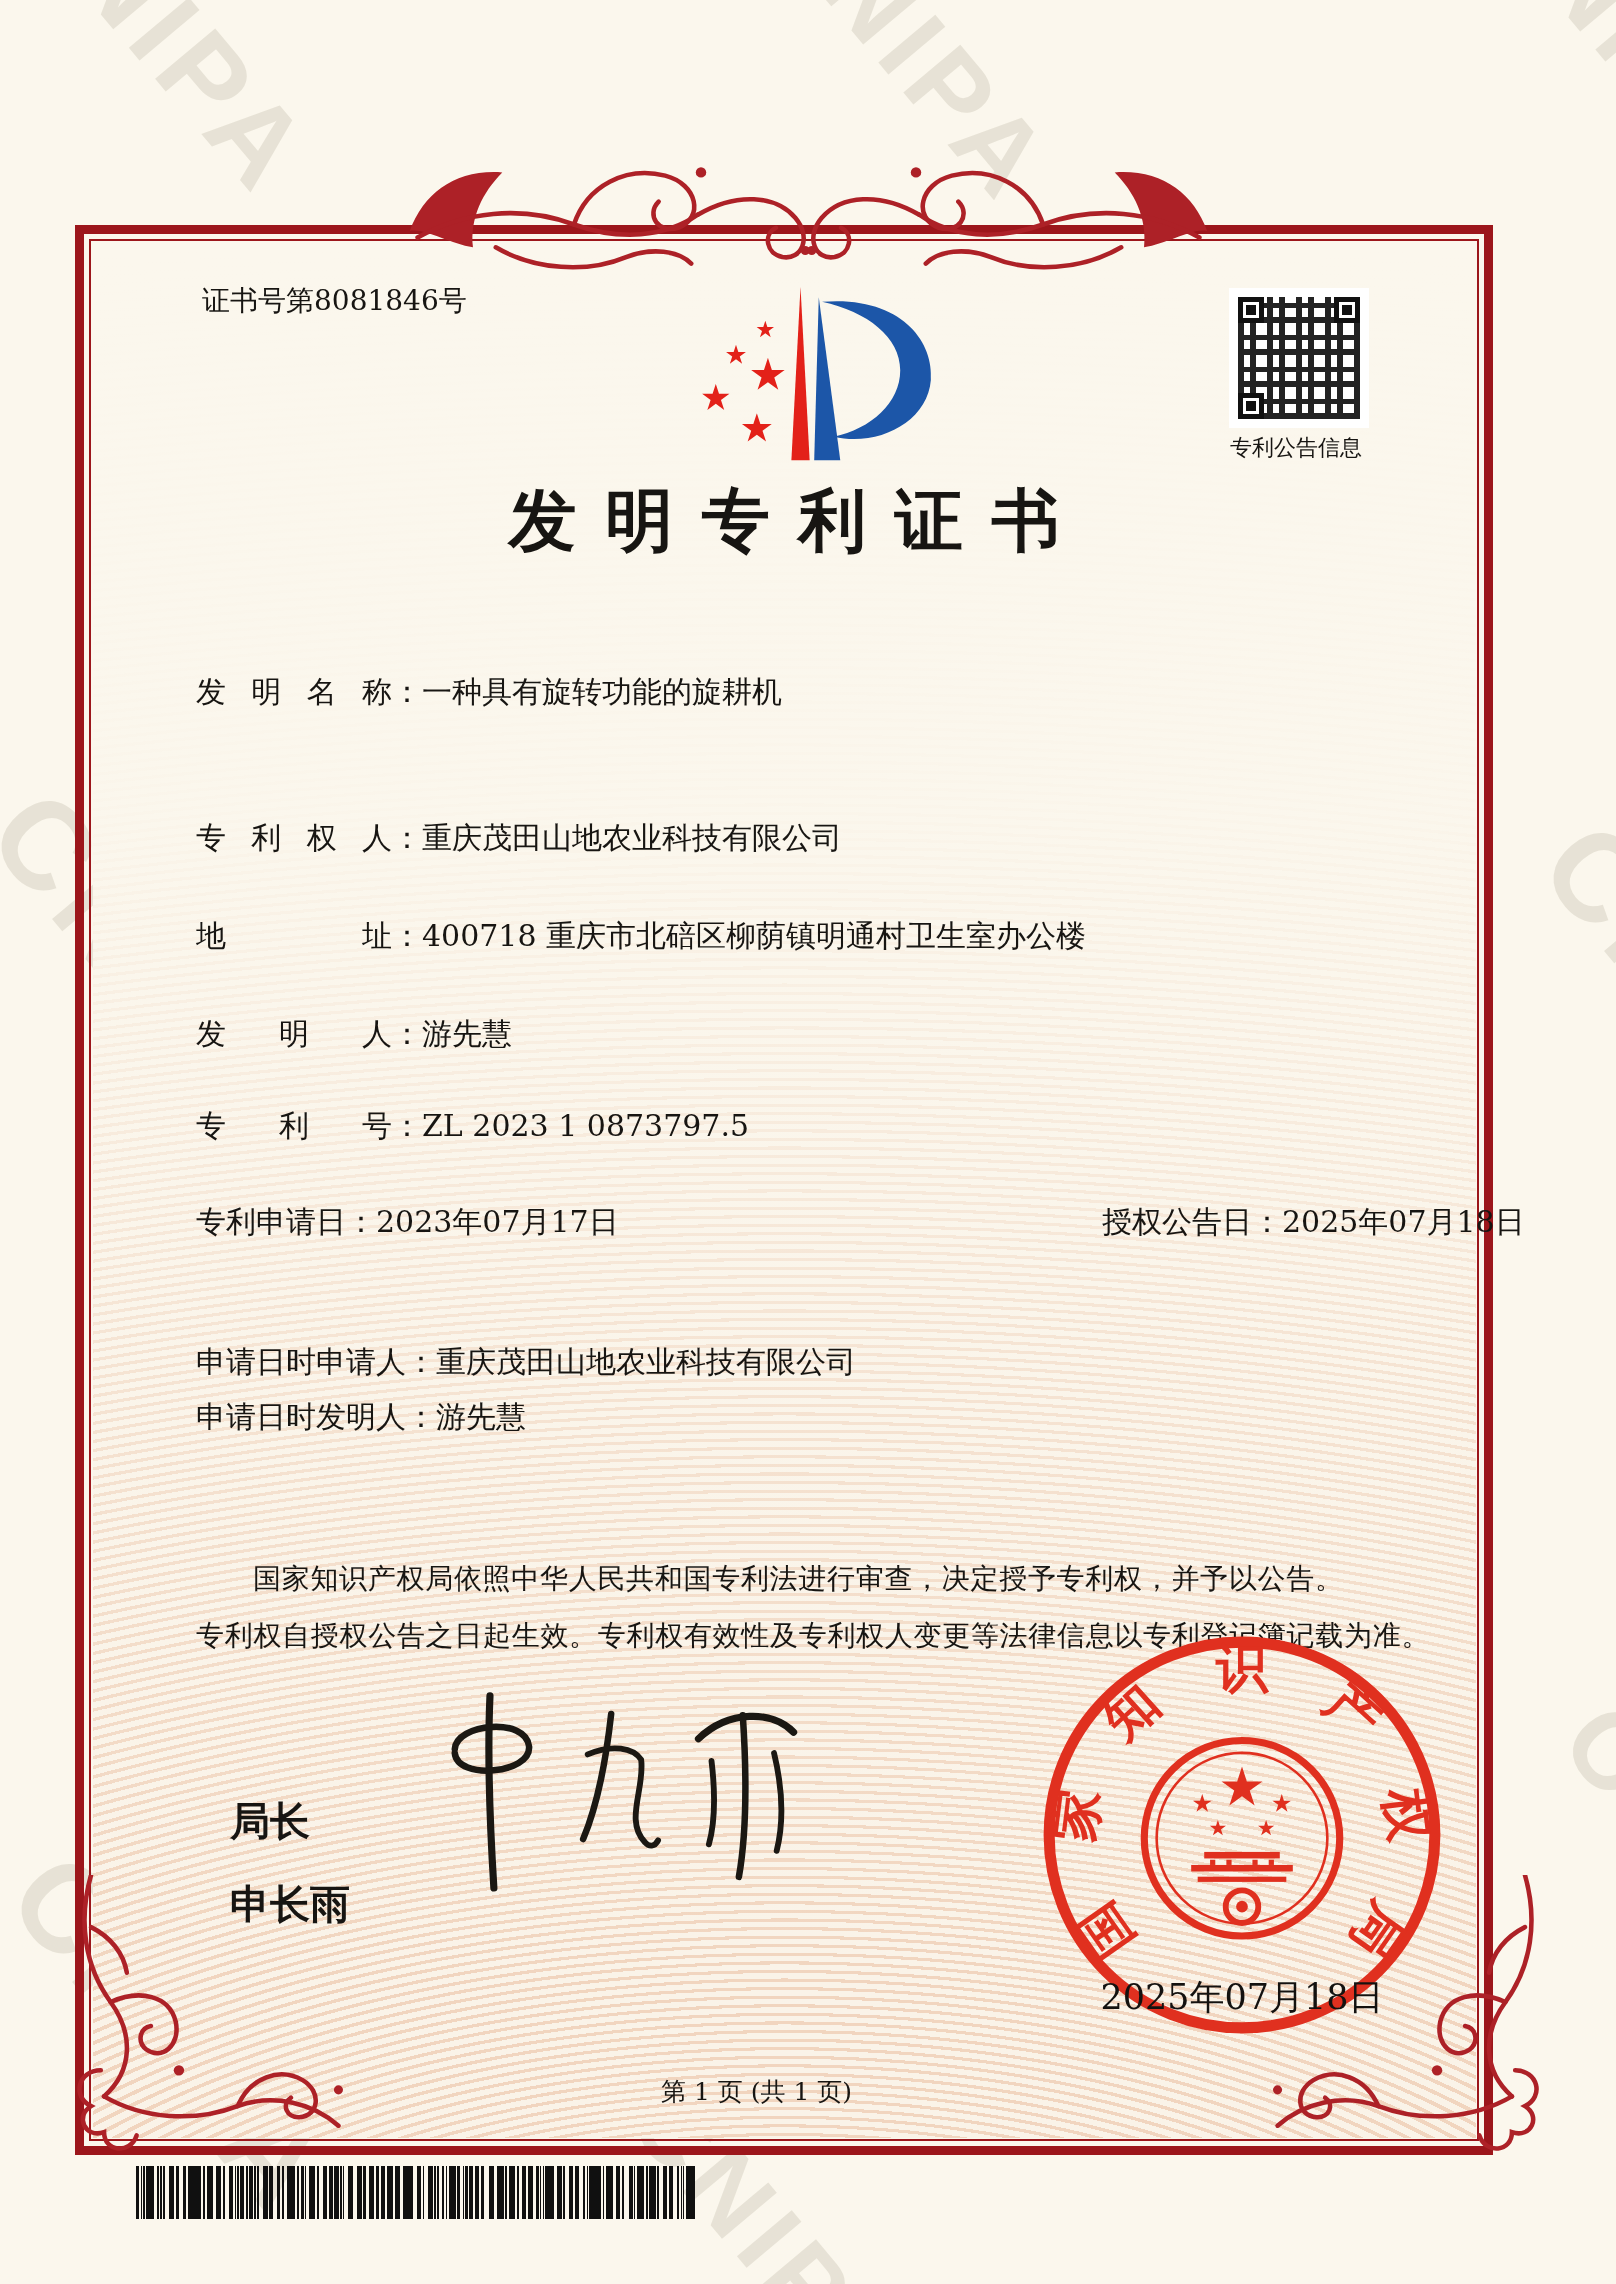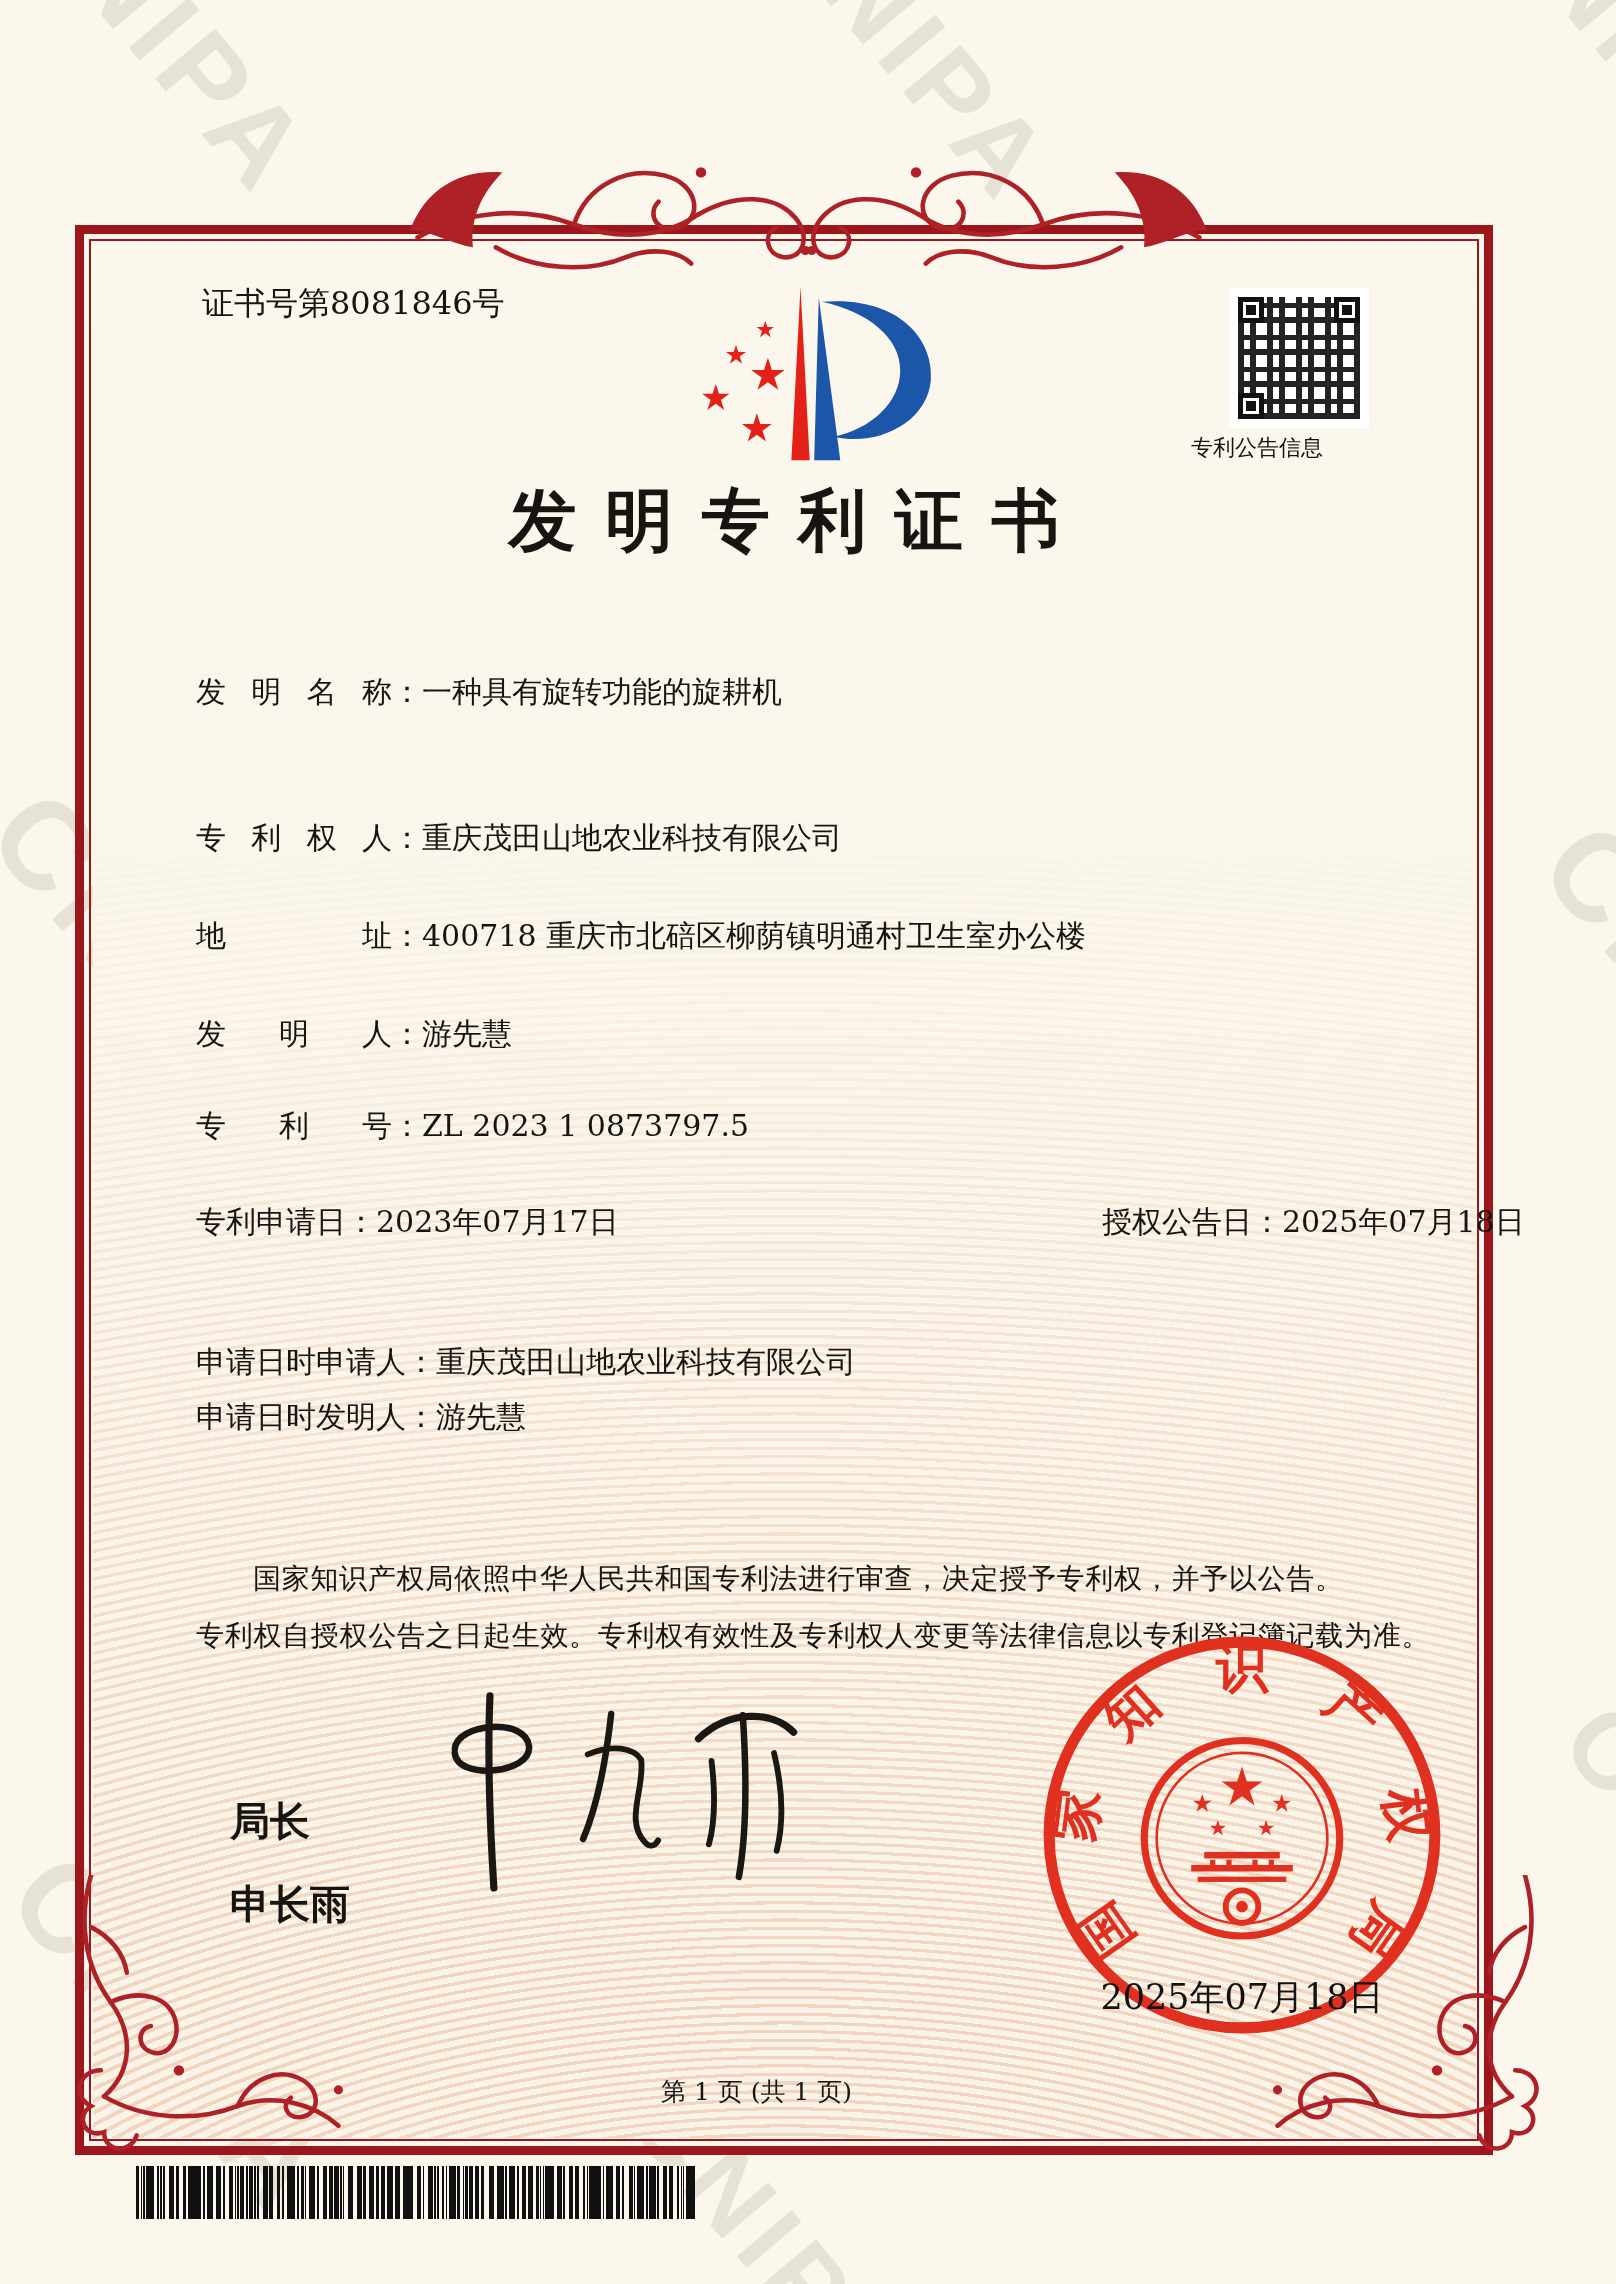--- a/index.html
+++ b/index.html
@@ -23,32 +23,32 @@
   .frame-inner{
     position:absolute;inset:5.2px;border:2.6px solid #9c161b;
   }
   .waves{
     position:absolute;inset:8.5px;z-index:0;
     background:
       linear-gradient(180deg,#fbf7ed 0%,rgba(251,247,237,.95) 30%,rgba(251,247,237,.45) 58%,rgba(251,247,237,0) 92%),
       repeating-radial-gradient(1239px 652px at 50% 118%,#f1d5bf 0 5.9px,#faf3e8 5.9px 16.3px);
   }
   
-  .certno{position:absolute;left:202px;top:282px;font-size:32px;z-index:2;}
+  .certno{position:absolute;left:202px;top:282px;font-size:28px;z-index:2;}
   .qr{position:absolute;left:1229px;top:288px;width:140px;height:140px;background:#fff;z-index:2;padding:0;}
   .qr-noise{
     position:absolute;inset:9px;
     background:
       repeating-linear-gradient(90deg,#111 0 5.9px,transparent 5.9px 11.7px,#111 11.7px 17.6px,transparent 17.6px 29px),
       repeating-linear-gradient(0deg,#111 0 5.9px,transparent 5.9px 15px,#111 15px 20px,transparent 20px 32px);
     background-color:#fff;opacity:.92;
   }
   .finder{position:absolute;width:26px;height:26px;border:5.9px solid #111;background:#fff;box-sizing:border-box;}
   .finder::after{content:"";position:absolute;inset:2.6px;background:#111;}
-  .qr-caption{position:absolute;left:1159px;top:433px;width:196px;text-align:center;font-size:22px;z-index:2;}
+  .qr-caption{position:absolute;left:1230px;top:433px;width:196px;font-size:22px;z-index:2;}
   .title{
     position:absolute;left:75px;top:476px;width:1418px;text-align:center;z-index:2;
     font-size:68px;font-weight:bold;letter-spacing:0.42em;text-indent:0.42em;
   }
   
   .row{position:absolute;left:196px;font-size:30px;z-index:2;white-space:nowrap;}
   .jlabel{display:inline-block;width:196px;text-align:justify;text-align-last:justify;vertical-align:bottom;}
   .rcol{position:absolute;left:906px;top:0;}
   .legal{position:absolute;left:196px;width:1239px;font-size:28px;z-index:2;letter-spacing:0.7px;}
   .indent{text-indent:57px;}

